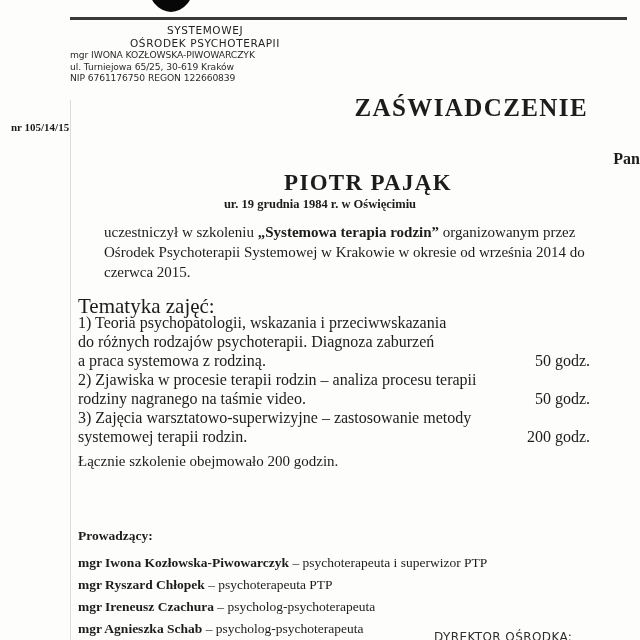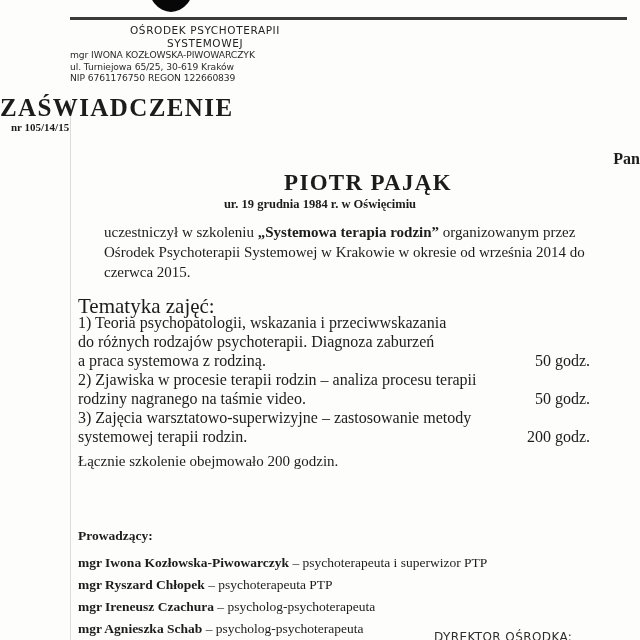--- a/index.html
+++ b/index.html
@@ -67,21 +67,21 @@
     color: #2b2b2b;
     white-space: nowrap;
   }
 
   
   #doc-title {
     position: absolute;
     left: 0;
     top: 94px;
     width: 588px;
-    text-align: left;
+    text-align: right;
     font-size: 25px;
     font-weight: bold;
     letter-spacing: 1.4px;
   }
   #doc-number {
     position: absolute;
     left: 11px;
     top: 121px;
     width: 640px;
     text-align: left;
@@ -200,22 +200,22 @@
 </head>
 <body>
 
 <div id="page">
 
   <div id="scan-blob"></div>
   <div id="header-rule"></div>
   <div id="left-scan-line"></div>
 
   <div id="letterhead">
+    <div class="lh-org">SYSTEMOWEJ</div>
     <div class="lh-org">OŚRODEK  PSYCHOTERAPII</div>
-    <div class="lh-org">SYSTEMOWEJ</div>
     <div class="lh-sub">mgr IWONA KOZŁOWSKA-PIWOWARCZYK</div>
     <div class="lh-sub">ul. Turniejowa 65/25, 30-619 Kraków</div>
     <div class="lh-sub">NIP 6761176750   REGON 122660839</div>
   </div>
 
   <div id="doc-title">ZAŚWIADCZENIE</div>
   <div id="doc-number">nr 105/14/15</div>
 
   <div id="salutation">Pan</div>
   <div id="recipient-name">PIOTR PAJĄK</div>

